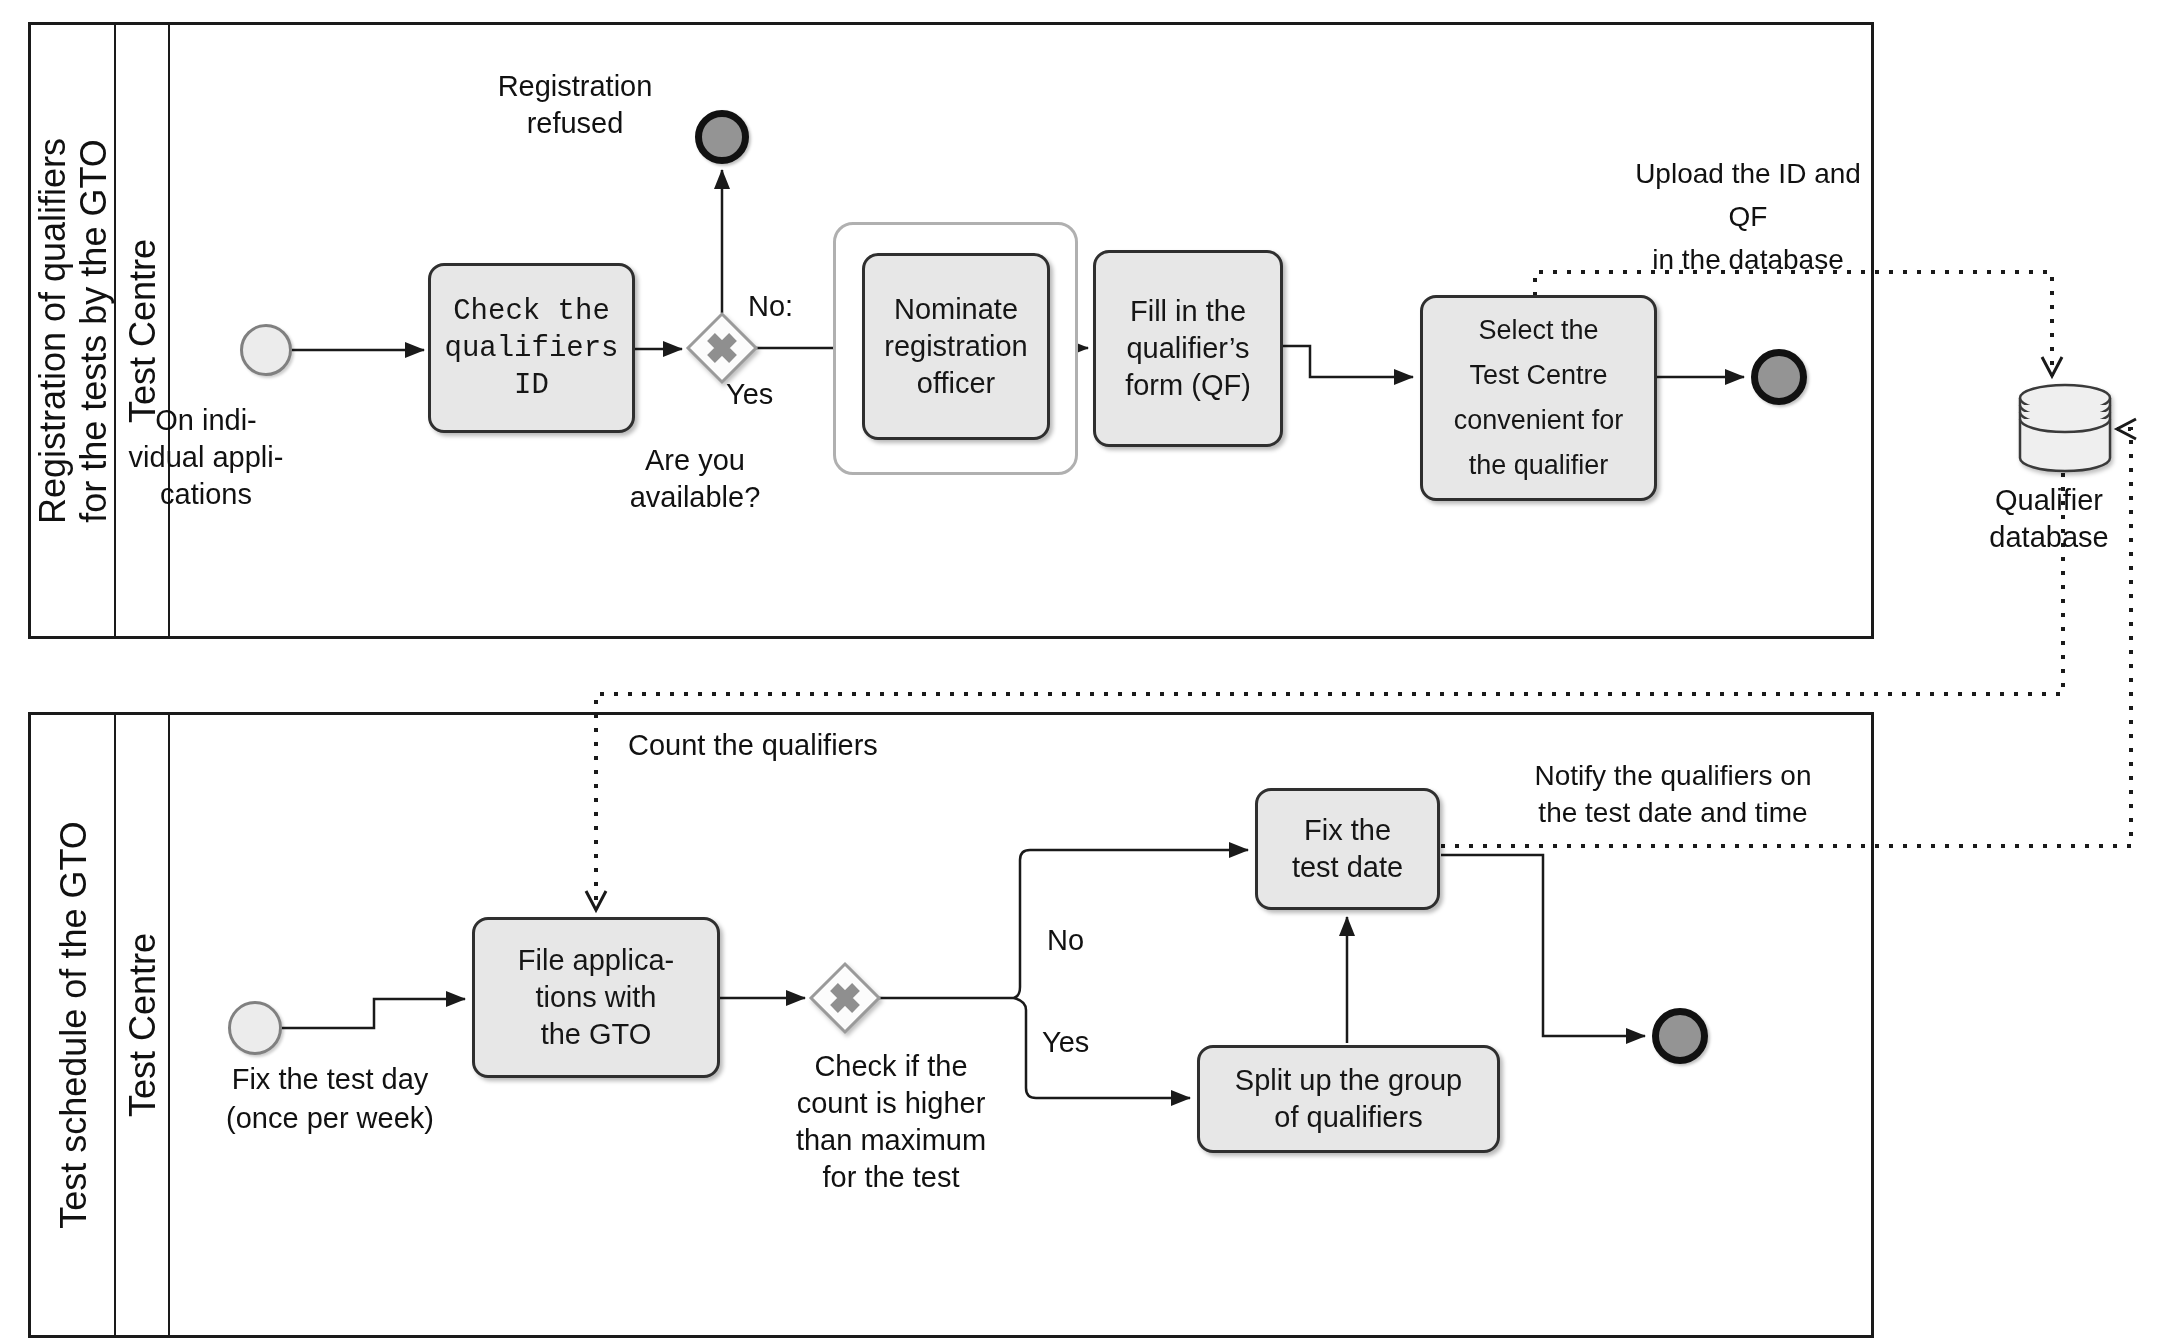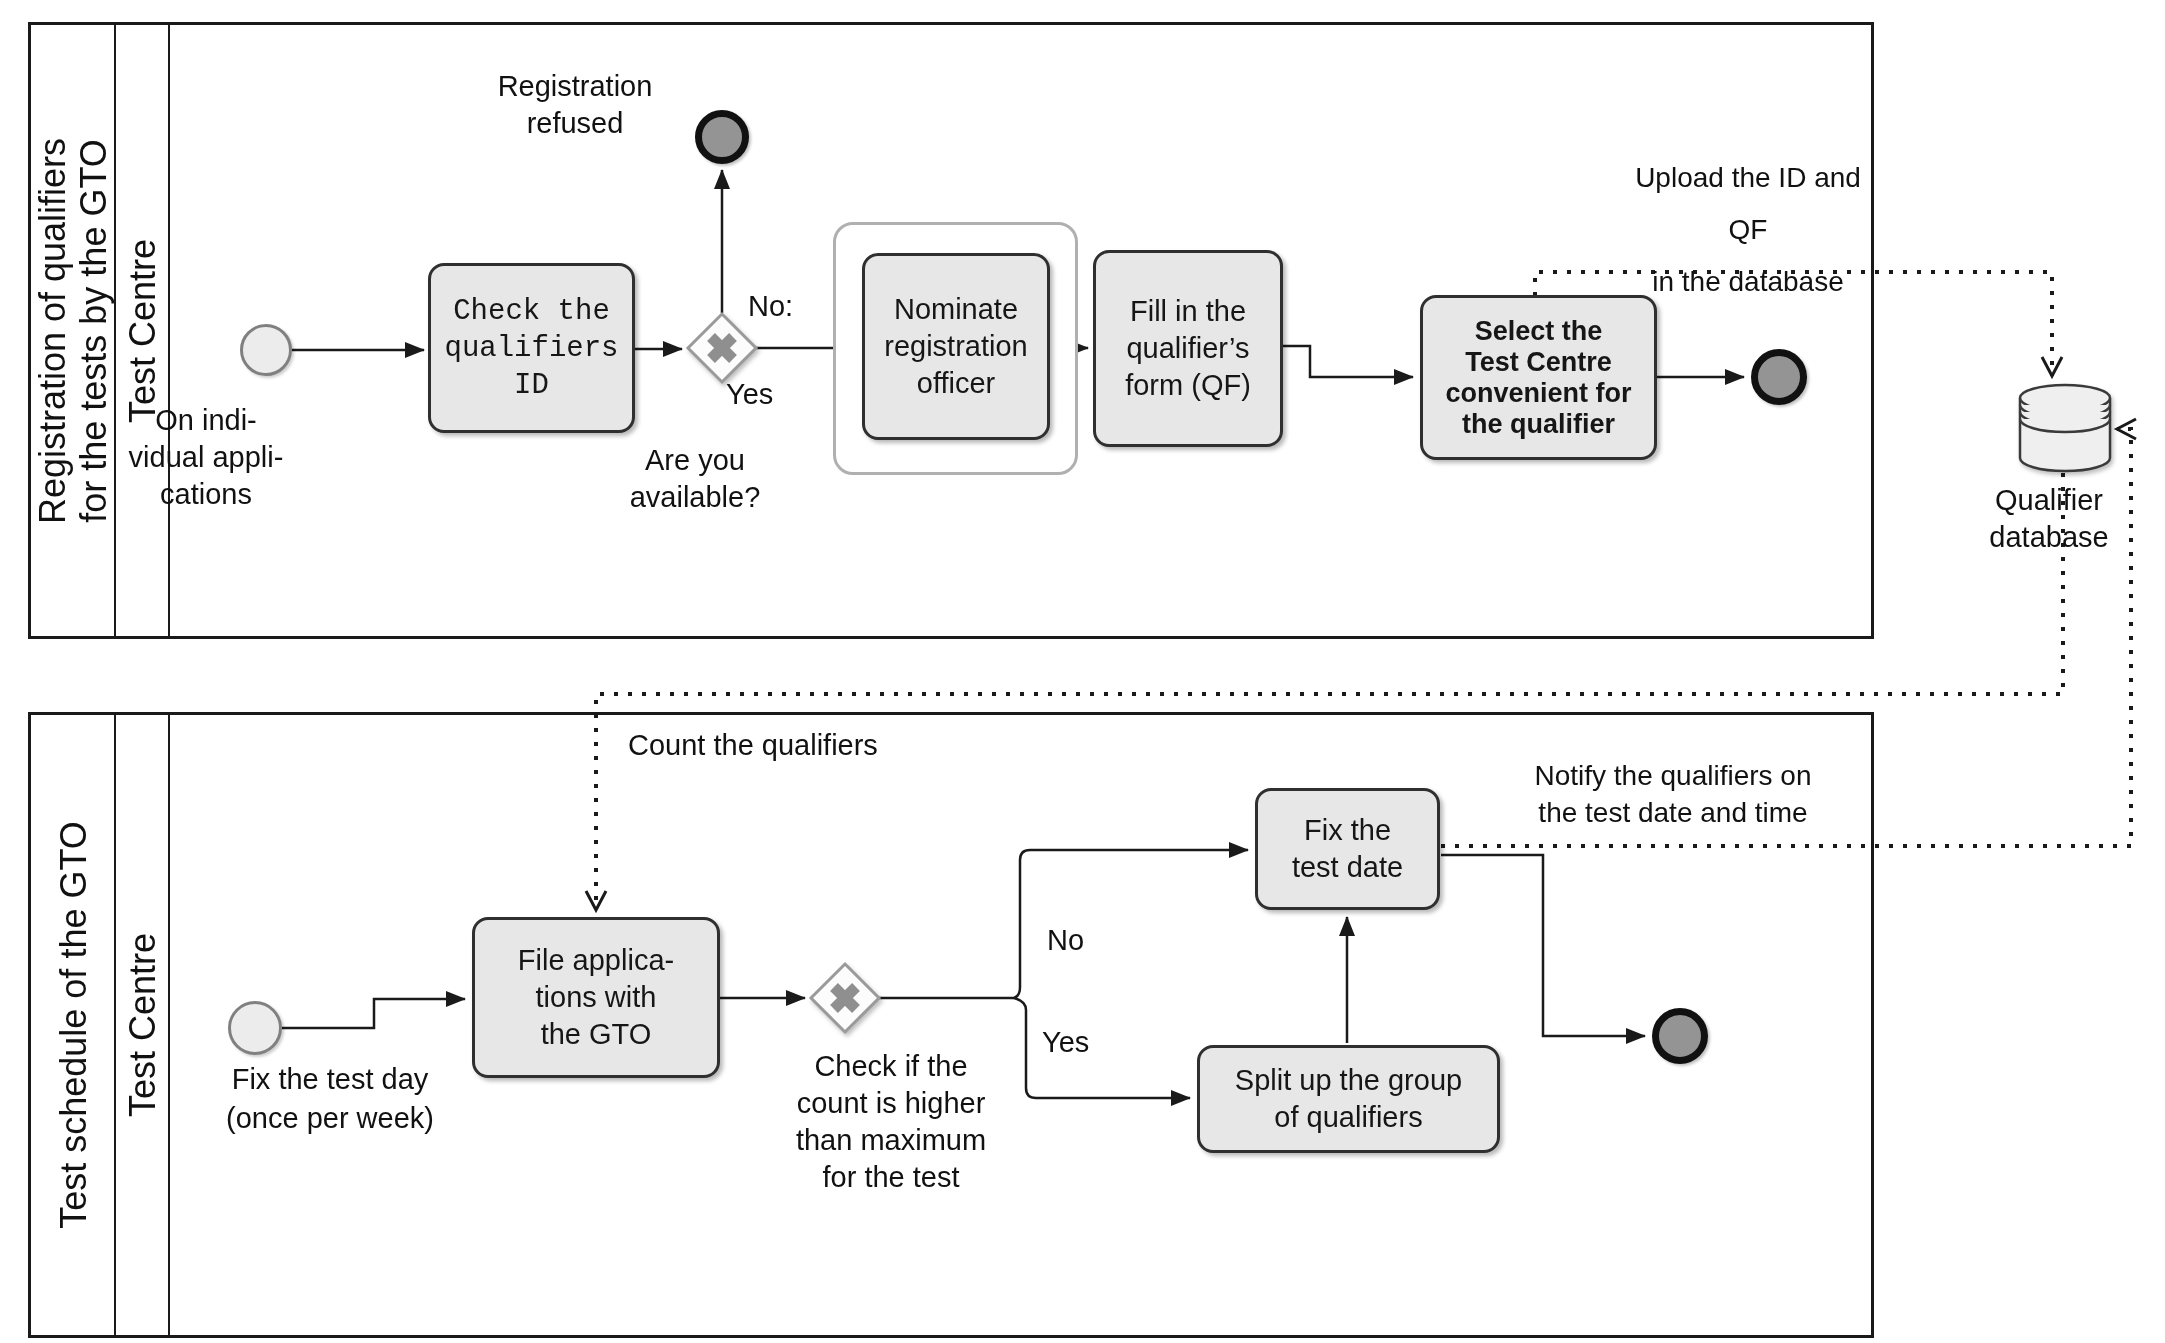--- a/index.html
+++ b/index.html
@@ -138,28 +138,28 @@
 
   <div class="frame" style="left:833px;top:222px;width:245px;height:253px;"></div>
   <div class="task" style="left:862px;top:253px;width:188px;height:187px;">Nominate
 registration
 officer</div>
 
   <div class="task" style="left:1093px;top:250px;width:190px;height:197px;">Fill in the
 qualifier’s
 form (QF)</div>
 
-  <div class="task" style="left:1420px;top:295px;width:237px;height:165px;font-size:27px;line-height:31px;font-weight:bold;">Select the
+  <div class="task" style="left:1420px;top:295px;width:237px;height:206px;font-size:27px;line-height:45px;">Select the
 Test Centre
 convenient for
 the qualifier</div>
 
   <div class="event end" style="left:1751px;top:349px;width:56px;height:56px;"></div>
 
-  <div class="lbl" style="left:1593px;top:152px;width:310px;font-size:28px;line-height:52px;text-align:center;">Upload the ID and
+  <div class="lbl" style="left:1593px;top:152px;width:310px;font-size:28px;line-height:43px;text-align:center;">Upload the ID and
 QF
 in the database</div>
 
   <div class="lbl" style="left:1949px;top:482px;width:200px;">Qualifier
 database</div>
 
   <div class="event start" style="left:228px;top:1001px;width:54px;height:54px;"></div>
   <div class="lbl" style="left:175px;top:1060px;width:310px;line-height:39px;">Fix the test day
 (once per week)</div>
 

